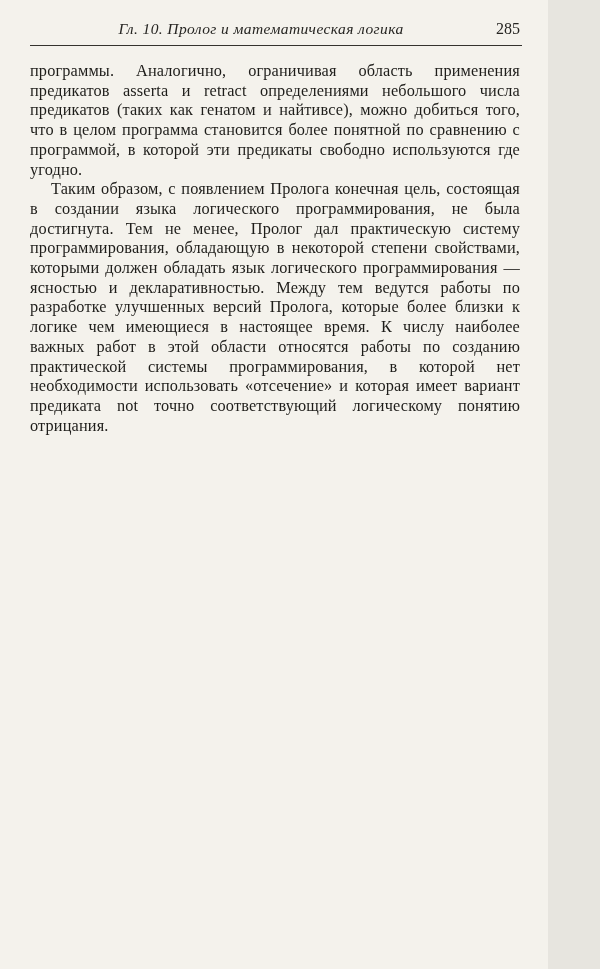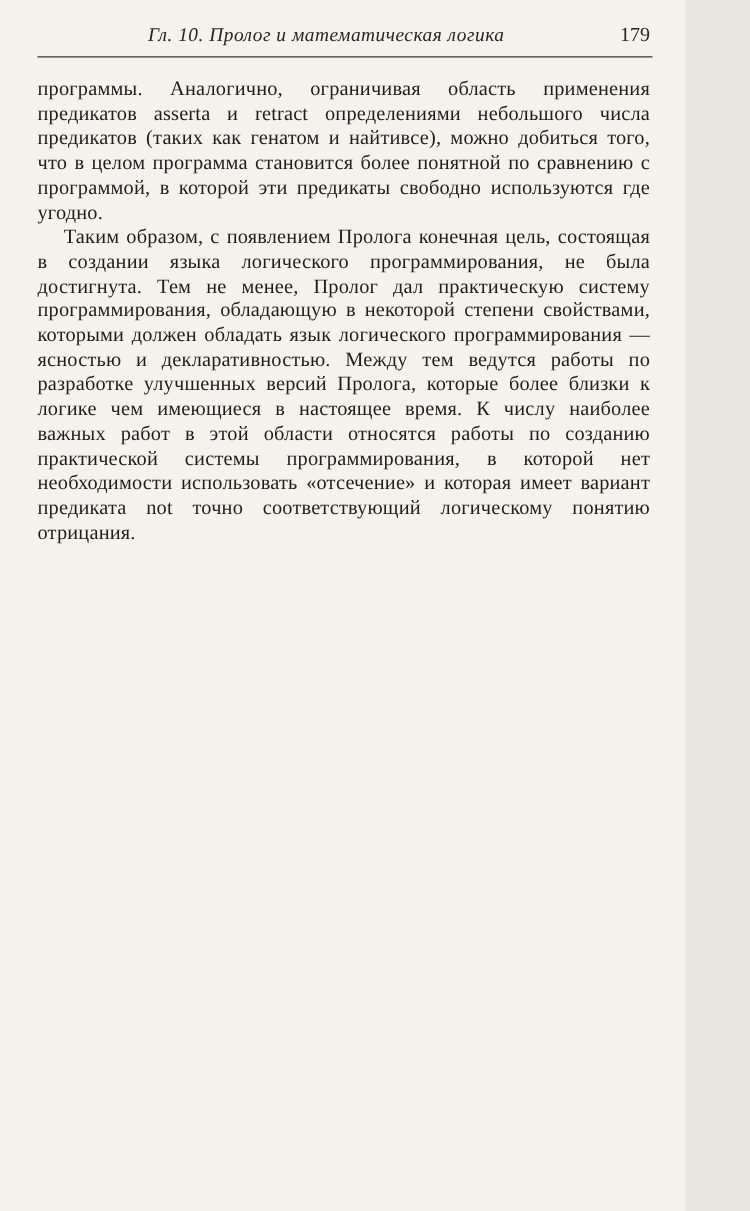--- a/index.html
+++ b/index.html
@@ -66,21 +66,21 @@
     font-weight: normal;
   }
 </style>
 </head>
 <body>
 
 <div class="page">
 
   <div class="running-head">
     <div class="chapter-title">Гл. 10. Пролог и математическая логика</div>
-    <div class="page-number">179</div>
+    <div class="page-number">285</div>
   </div>
 
   <hr class="head-rule">
 
   <div class="page-body">
       <p class="para"><span class="">программы. Аналогично, ограничивая область применения предикатов </span><span class="bold">asserta</span><span class=""> и </span><span class="bold">retract</span><span class=""> определениями небольшого числа предикатов (таких как </span><span class="bold">генатом</span><span class=""> и </span><span class="bold">найтивсе</span><span class="">), можно добиться того, что в целом программа становится более понятной по сравнению с программой, в которой эти предикаты свободно используются где угодно.</span></p>
       <p class="para indent"><span class="">Таким образом, с появлением Пролога конечная цель, состоящая в создании языка логического программирования, не была достигнута. Тем не менее, Пролог дал практическую систему программирования, обладающую в некоторой степени свойствами, которыми должен обладать язык логического программирования — ясностью и декларативностью. Между тем ведутся работы по разработке улучшенных версий Пролога, которые более близки к логике чем имеющиеся в настоящее время. К числу наиболее важных работ в этой области относятся работы по созданию практической системы программирования, в которой нет необходимости использовать «отсечение» и которая имеет вариант предиката </span><span class="bold">not</span><span class=""> точно соответствующий логическому понятию отрицания.</span></p>
     </div>
 
 </div>

